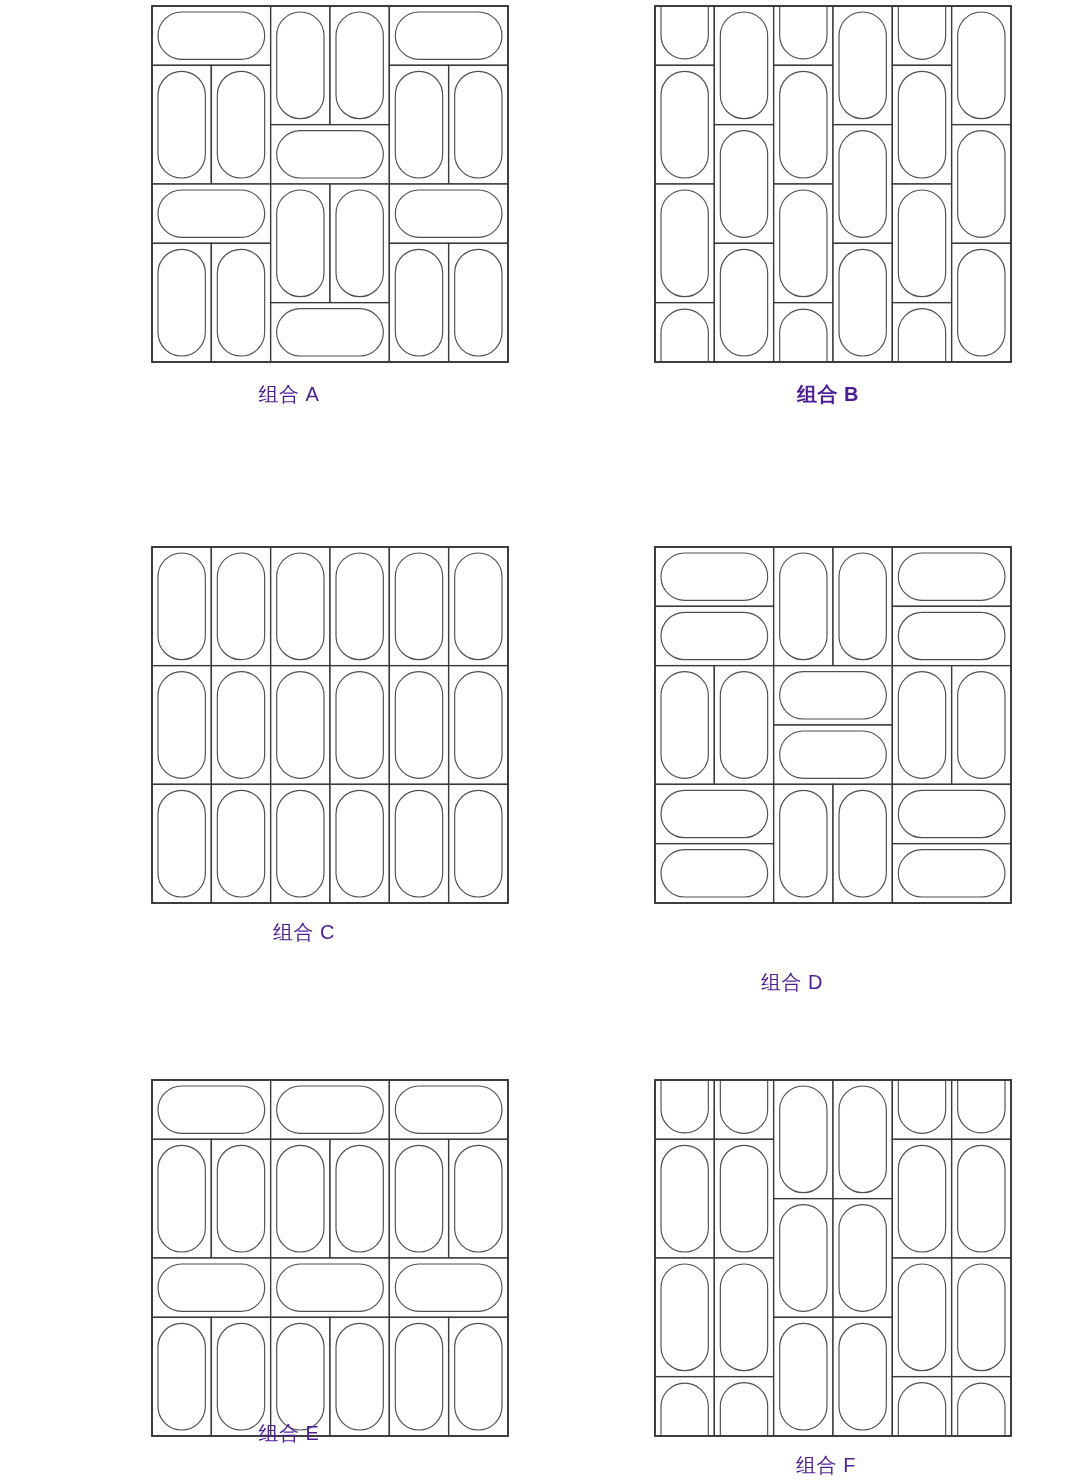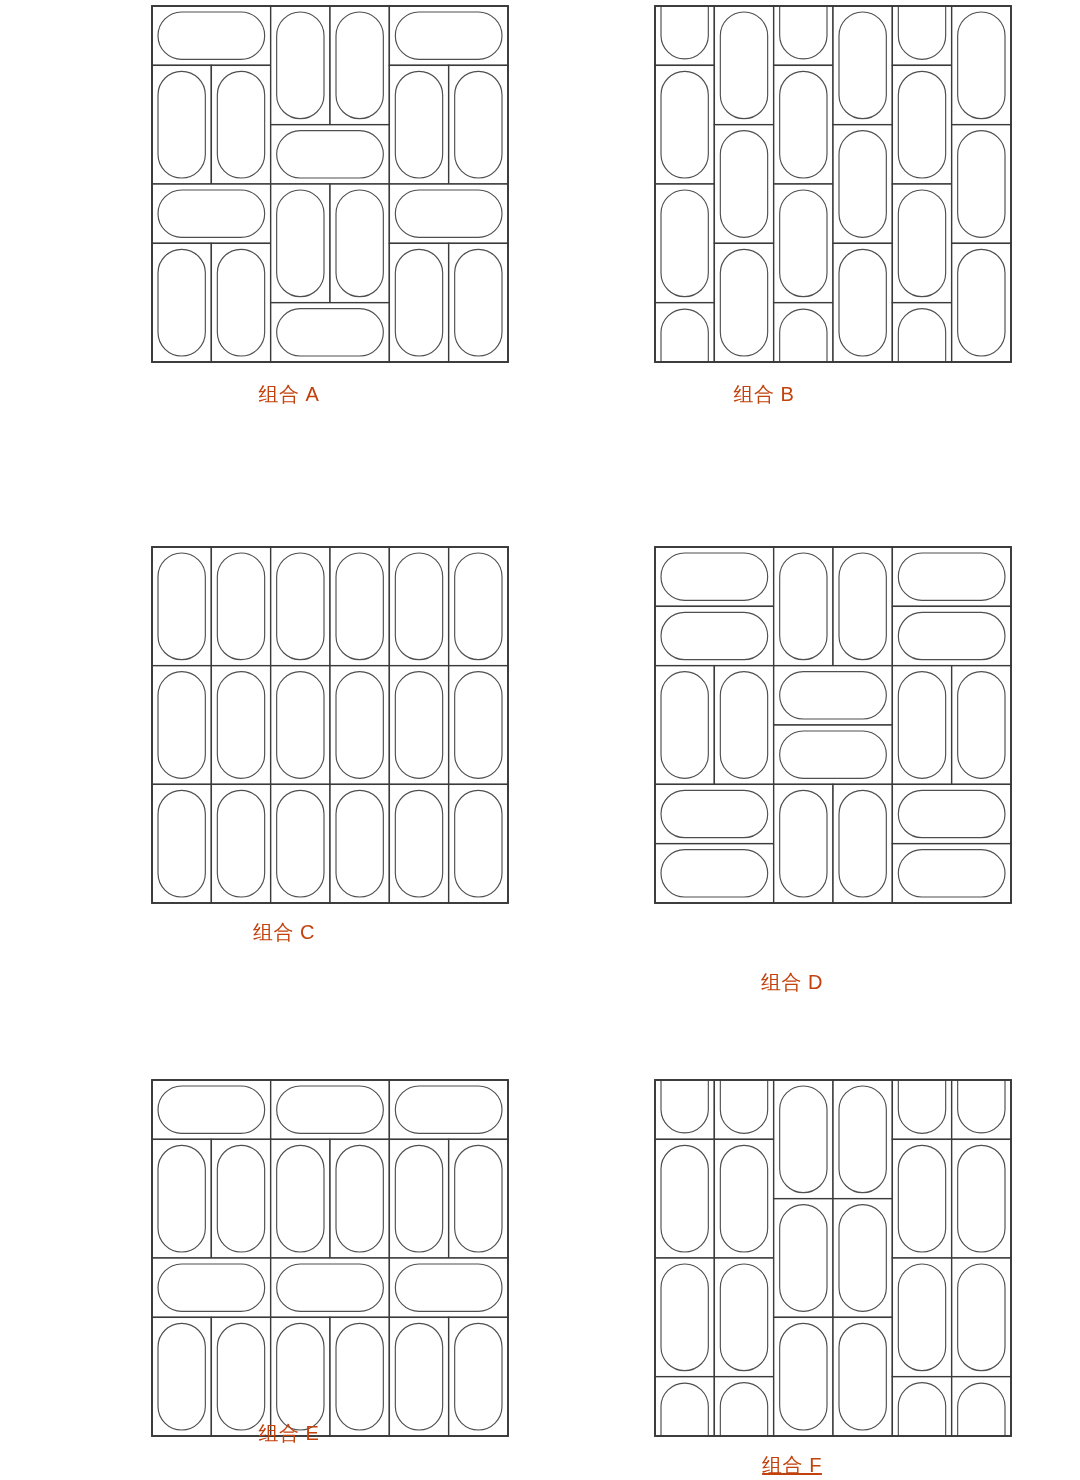--- a/index.html
+++ b/index.html
@@ -13,29 +13,29 @@
   }
   .panel svg{display:block;}
   #panel-a{left:111px;top:-11px;}
   #panel-b{left:614px;top:-11px;}
   #panel-c{left:111px;top:530px;}
   #panel-d{left:614px;top:530px;}
   #panel-e{left:111px;top:1063px;}
   #panel-f{left:614px;top:1063px;}
   .panel-label{
     position:absolute;width:356px;text-align:center;
-    font-size:20px;line-height:22px;color:#c2410c;
+    font-size:20px;line-height:22px;color:#4c1d95;
     letter-spacing:0.5px;
   }
   #label-a{left:111px;top:383px;}
-  #label-b{left:586px;top:383px;}
-  #label-c{left:106px;top:921px;}
+  #label-b{left:650px;top:383px;font-weight:bold;}
+  #label-c{left:126px;top:921px;}
   #label-d{left:614px;top:971px;}
   #label-e{left:111px;top:1422px;}
-  #label-f{left:614px;top:1454px;text-decoration:underline;}
+  #label-f{left:648px;top:1454px;}
 </style>
 </head>
 <body>
 
 <figure class="panel" id="panel-a">
     <svg width="358" height="358" viewBox="-1 -1 358 358">
       <rect x="0.00" y="0.00" width="118.67" height="59.33" fill="#ffffff" stroke="#3b3b3b" stroke-width="1.4"></rect>
       <rect x="0.00" y="59.33" width="59.33" height="118.67" fill="#ffffff" stroke="#3b3b3b" stroke-width="1.4"></rect>
       <rect x="59.33" y="59.33" width="59.33" height="118.67" fill="#ffffff" stroke="#3b3b3b" stroke-width="1.4"></rect>
       <rect x="0.00" y="178.00" width="118.67" height="59.33" fill="#ffffff" stroke="#3b3b3b" stroke-width="1.4"></rect>

